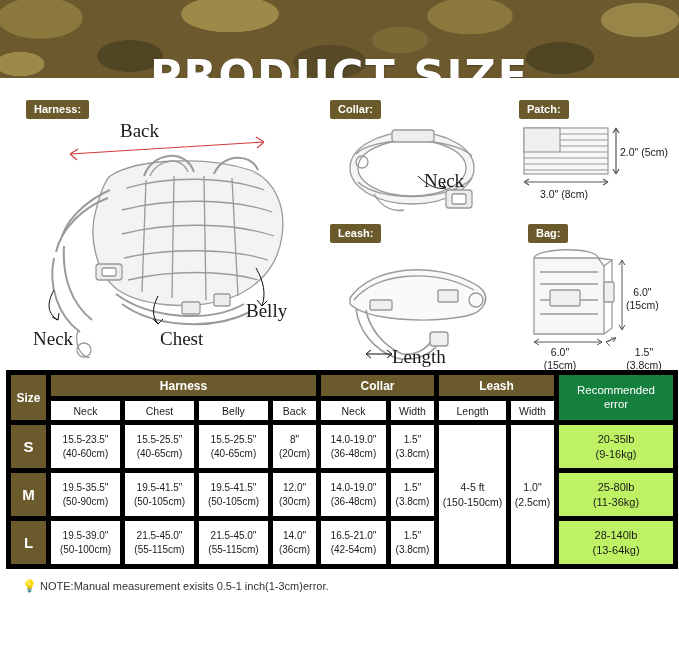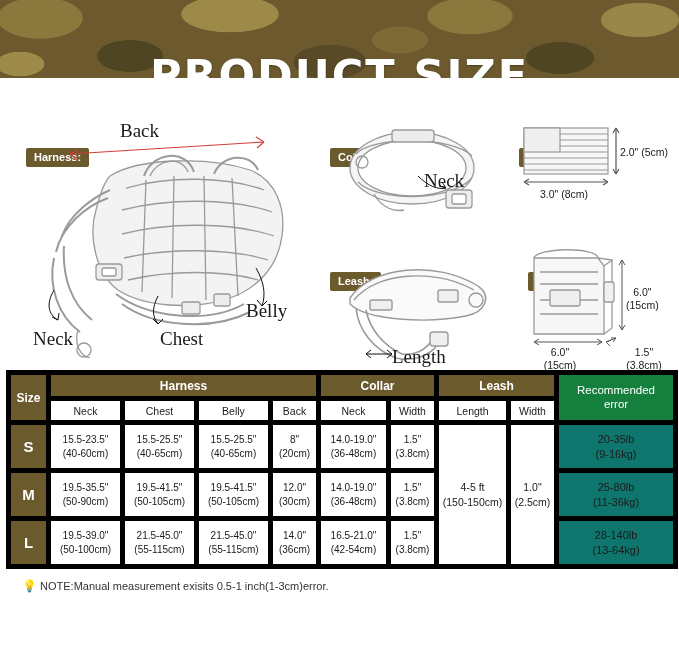--- a/index.html
+++ b/index.html
@@ -59,21 +59,20 @@
   }
   .tag {
     position: absolute;
     background: #6b5a2c;
     color: #fff;
     font-size: 11px;
     font-weight: bold;
     padding: 3px 8px 4px 8px;
     border-radius: 2px;
     white-space: nowrap;
-    margin-top: 48px;
   }
   .lbl {
     position: absolute;
     color: #1a1a1a;
     font-size: 15px;
     font-family: "Liberation Serif", serif;
     white-space: nowrap;
   }
   .dim {
     position: absolute;
@@ -118,21 +117,21 @@
     font-size: 10.5px;
     height: 24px;
   }
   .size-cell {
     background: #6b5a2c;
     color: #ffffff;
     font-weight: bold;
     font-size: 15px;
   }
   .rec-cell {
-    background: #0f766e;
+    background: #bef264;
     font-size: 11px;
     line-height: 1.35;
   }
   .rec-hdr {
     background: #15803d;
     color: #fff;
     font-weight: normal;
     font-size: 11.5px;
     line-height: 1.2;
   }

